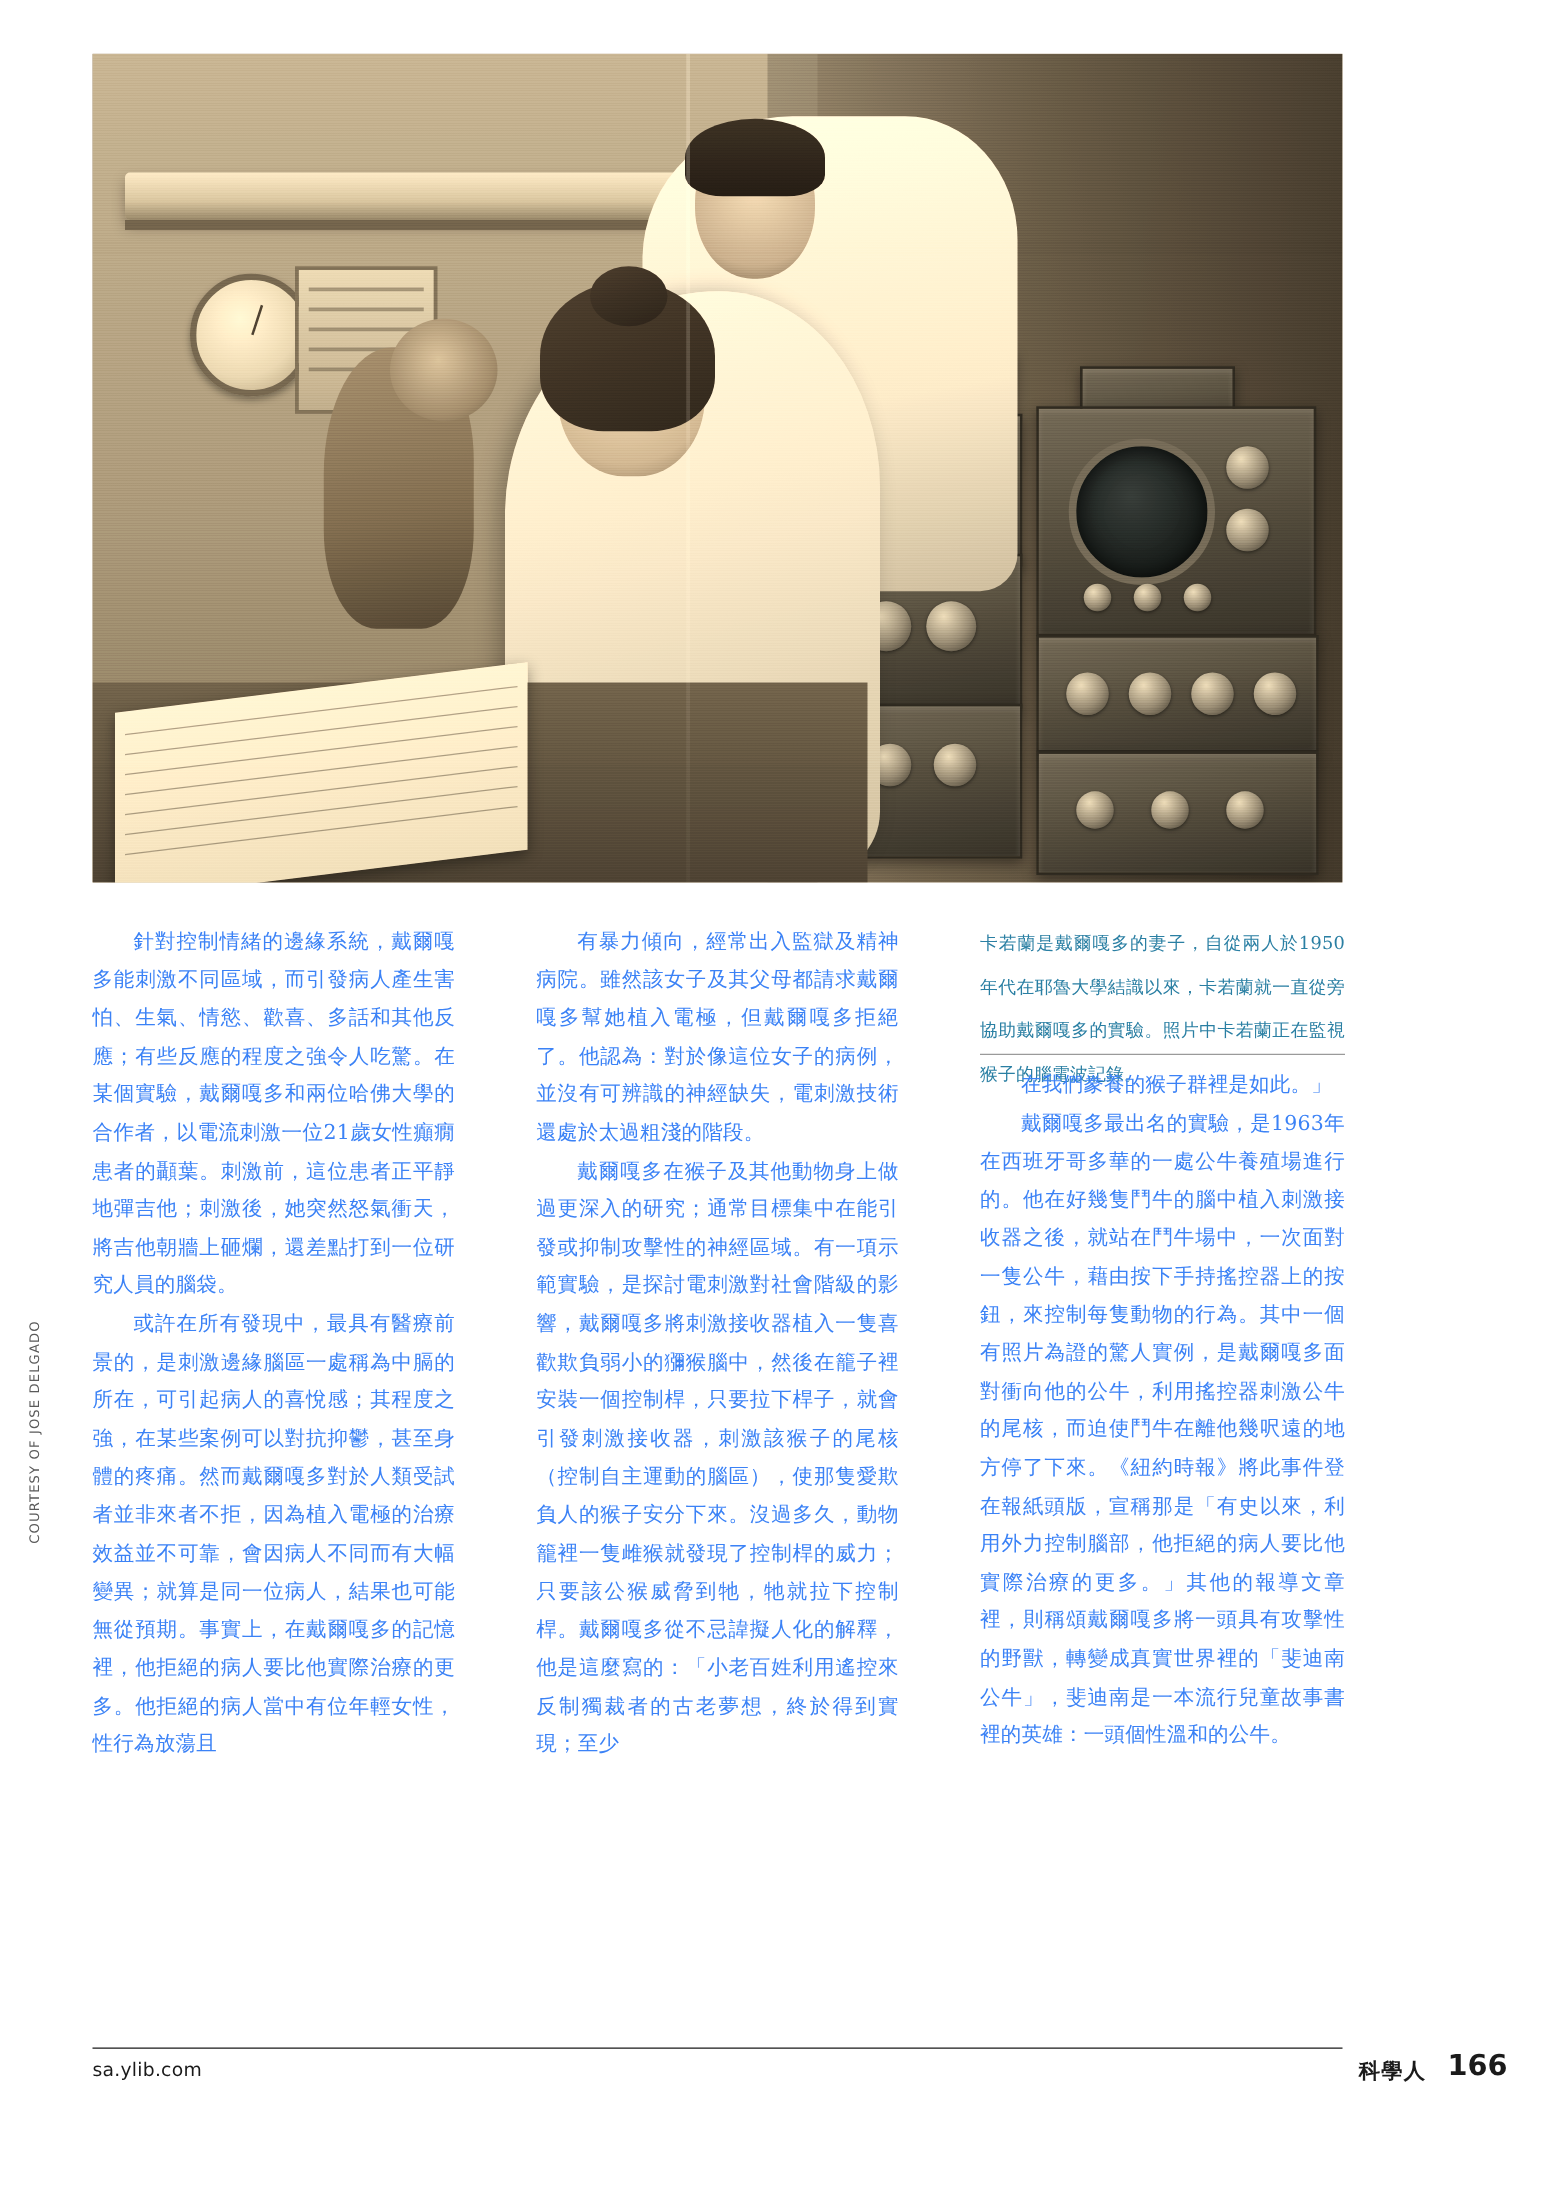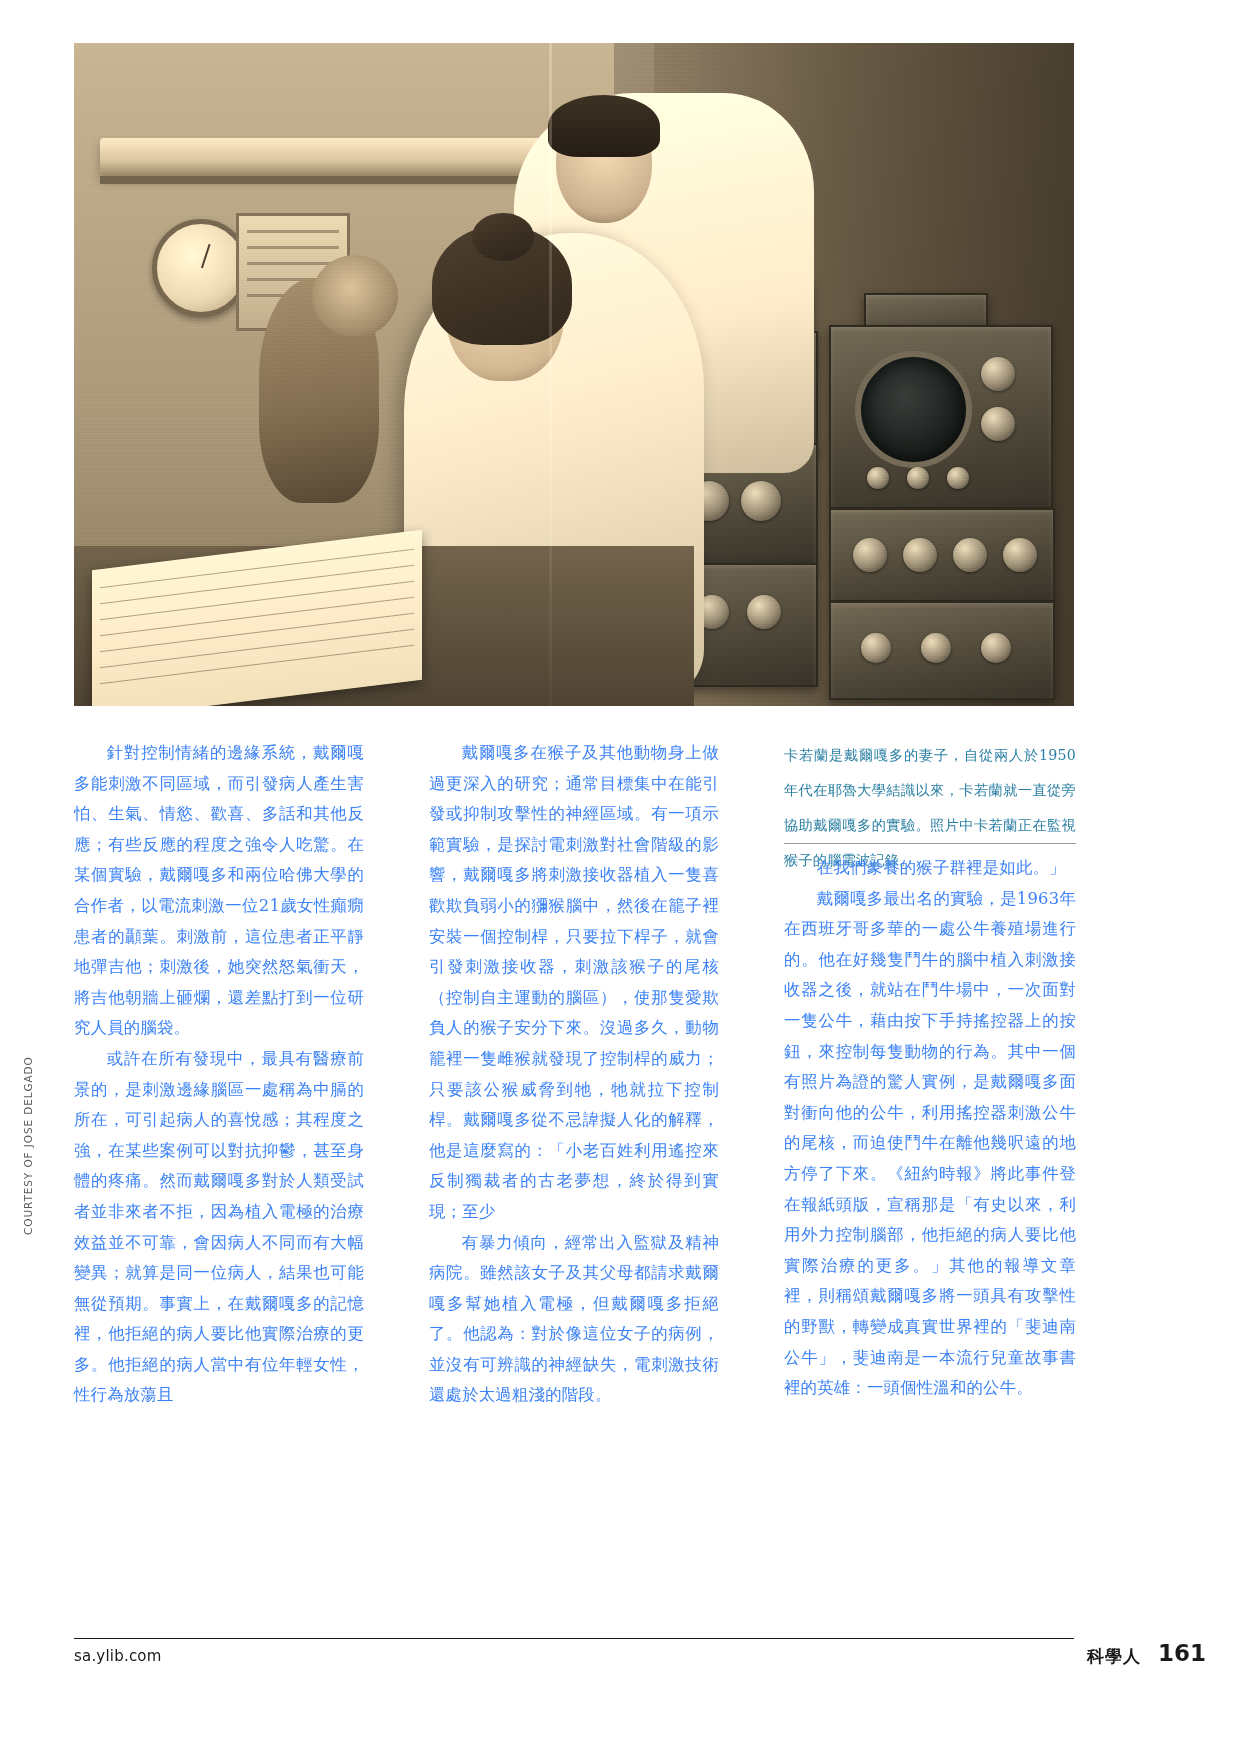--- a/index.html
+++ b/index.html
@@ -367,26 +367,26 @@
     <span>卡若蘭是戴爾嘎多的妻子，自從兩人於1950年代在耶魯大學結識以來，卡若蘭就一直從旁協助戴爾嘎多的實驗。照片中卡若蘭正在監視猴子的腦電波記錄。</span>
   </div>
   <div class="caption-rule"></div>
 
   <div class="col col1">
     <p>針對控制情緒的邊緣系統，戴爾嘎多能刺激不同區域，而引發病人產生害怕、生氣、情慾、歡喜、多話和其他反應；有些反應的程度之強令人吃驚。在某個實驗，戴爾嘎多和兩位哈佛大學的合作者，以電流刺激一位21歲女性癲癇患者的顳葉。刺激前，這位患者正平靜地彈吉他；刺激後，她突然怒氣衝天，將吉他朝牆上砸爛，還差點打到一位研究人員的腦袋。</p>
     <p>或許在所有發現中，最具有醫療前景的，是刺激邊緣腦區一處稱為中膈的所在，可引起病人的喜悅感；其程度之強，在某些案例可以對抗抑鬱，甚至身體的疼痛。然而戴爾嘎多對於人類受試者並非來者不拒，因為植入電極的治療效益並不可靠，會因病人不同而有大幅變異；就算是同一位病人，結果也可能無從預期。事實上，在戴爾嘎多的記憶裡，他拒絕的病人要比他實際治療的更多。他拒絕的病人當中有位年輕女性，性行為放蕩且</p>
   </div>
 
   <div class="col col2">
+    <p>有暴力傾向，經常出入監獄及精神病院。雖然該女子及其父母都請求戴爾嘎多幫她植入電極，但戴爾嘎多拒絕了。他認為：對於像這位女子的病例，並沒有可辨識的神經缺失，電刺激技術還處於太過粗淺的階段。</p>
     <p>戴爾嘎多在猴子及其他動物身上做過更深入的研究；通常目標集中在能引發或抑制攻擊性的神經區域。有一項示範實驗，是探討電刺激對社會階級的影響，戴爾嘎多將刺激接收器植入一隻喜歡欺負弱小的獼猴腦中，然後在籠子裡安裝一個控制桿，只要拉下桿子，就會引發刺激接收器，刺激該猴子的尾核（控制自主運動的腦區），使那隻愛欺負人的猴子安分下來。沒過多久，動物籠裡一隻雌猴就發現了控制桿的威力；只要該公猴威脅到牠，牠就拉下控制桿。戴爾嘎多從不忌諱擬人化的解釋，他是這麼寫的：「小老百姓利用遙控來反制獨裁者的古老夢想，終於得到實現；至少</p>
-    <p>有暴力傾向，經常出入監獄及精神病院。雖然該女子及其父母都請求戴爾嘎多幫她植入電極，但戴爾嘎多拒絕了。他認為：對於像這位女子的病例，並沒有可辨識的神經缺失，電刺激技術還處於太過粗淺的階段。</p>
   </div>
 
   <div class="col col3">
     <p>在我們豢養的猴子群裡是如此。」</p>
     <p>戴爾嘎多最出名的實驗，是1963年在西班牙哥多華的一處公牛養殖場進行的。他在好幾隻鬥牛的腦中植入刺激接收器之後，就站在鬥牛場中，一次面對一隻公牛，藉由按下手持搖控器上的按鈕，來控制每隻動物的行為。其中一個有照片為證的驚人實例，是戴爾嘎多面對衝向他的公牛，利用搖控器刺激公牛的尾核，而迫使鬥牛在離他幾呎遠的地方停了下來。《紐約時報》將此事件登在報紙頭版，宣稱那是「有史以來，利用外力控制腦部，他拒絕的病人要比他實際治療的更多。」其他的報導文章裡，則稱頌戴爾嘎多將一頭具有攻擊性的野獸，轉變成真實世界裡的「斐迪南公牛」，斐迪南是一本流行兒童故事書裡的英雄：一頭個性溫和的公牛。</p>
   </div>
 </div>
 
 <div class="footer-rule"></div>
 <div class="footer-url">sa.ylib.com</div>
 <div class="footer-mag">科學人</div>
-<div class="footer-page">161</div>
+<div class="footer-page">166</div>
 
 </body></html>

